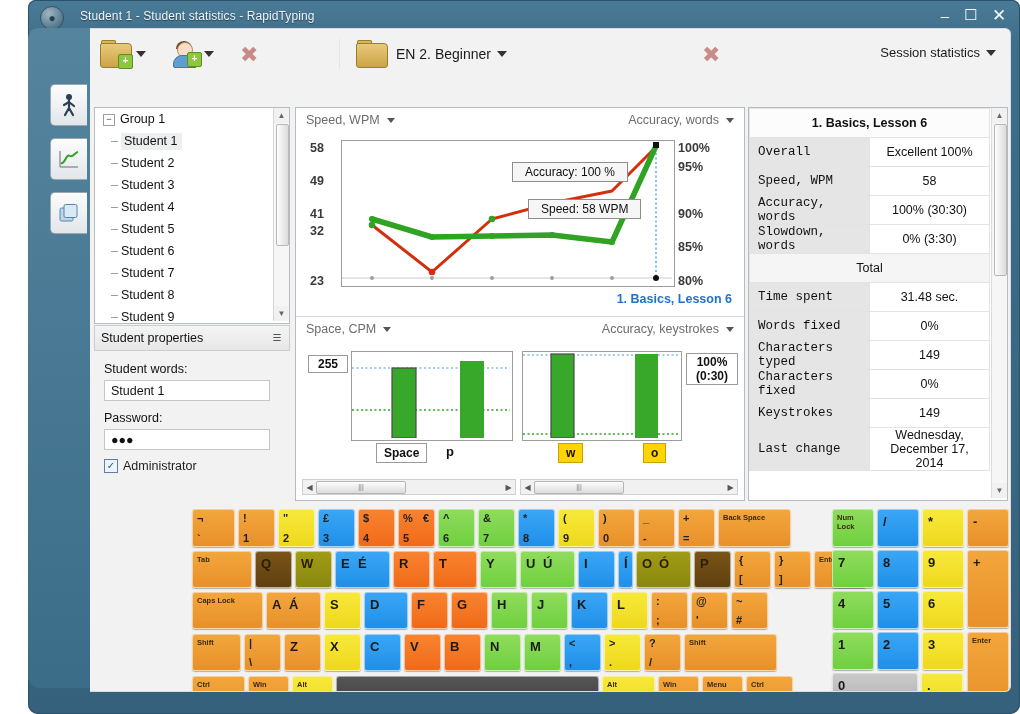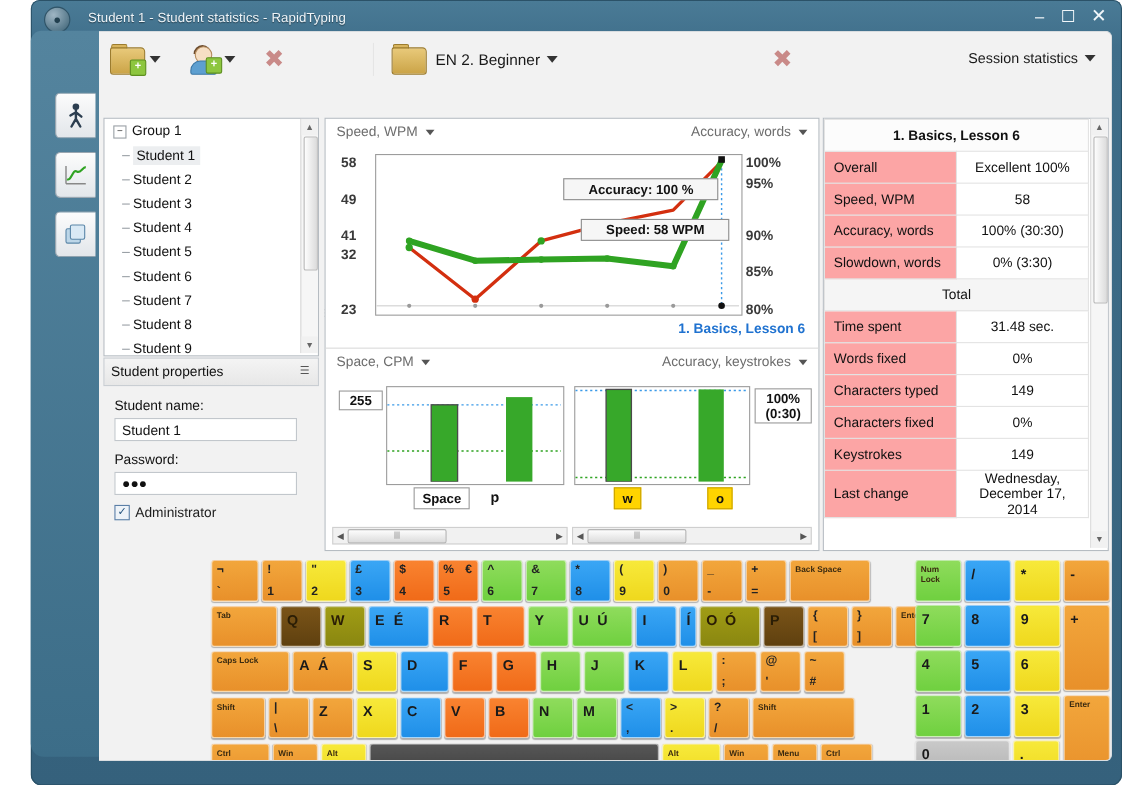--- a/index.html
+++ b/index.html
@@ -105,39 +105,39 @@
   .chart-hdr{position:absolute;left:0;width:100%;height:26px;}
   .chart-hdr .lbl{position:absolute;top:5px;font-size:12.5px;color:#6d6d6d;display:flex;align-items:center;}
   .chart-hdr .lbl.l{left:10px;}
   .chart-hdr .lbl.r{right:10px;}
   .caret-sm{width:0;height:0;border-left:4.5px solid transparent;border-right:4.5px solid transparent;
     border-top:5.5px solid #555;margin-left:7px;}
   #chart-top{position:absolute;left:0;top:0;width:448px;height:208px;}
   #chart-bottom{position:absolute;left:0;top:208px;width:448px;height:182px;border-top:1px solid #dadada;}
   .axis-lbl{position:absolute;font-size:12.5px;color:#3a3a3a;font-weight:bold;}
   #plot-top{position:absolute;left:45px;top:32px;width:332px;height:145px;border:1px solid #9c9c9c;background:#fff;}
-  .tooltip{position:absolute;background:#f6f6f6;border:1px solid #8d8d8d;font-size:12px;font-weight:bold;
-    color:#111;padding:2px 22px;white-space:nowrap;}
+  .tooltip{position:absolute;background:#f6f6f6;border:1px solid #8d8d8d;font-size:12px;font-weight:normal;
+    color:#111;padding:2px 12px;white-space:nowrap;}
   #lesson-caption{position:absolute;right:12px;bottom:10px;font-size:12.5px;font-weight:bold;color:#1f72d0;}
   
   .bar-panel{position:absolute;top:34px;height:88px;border:1px solid #9c9c9c;background:#fff;}
   .keycap{position:absolute;border:1px solid #9a9a9a;background:#fff;font-size:12px;font-weight:bold;
     padding:2px 7px;color:#111;}
   .keycap.hl{background:#ffd400;border-color:#caa200;}
   .val-box{position:absolute;background:#fff;border:1px solid #9a9a9a;font-size:12px;font-weight:bold;
     color:#111;padding:1px 4px;text-align:center;line-height:14px;}
   .hscroll{position:absolute;bottom:4px;height:14px;background:#f1f1f1;border:1px solid #cfcfcf;display:flex;align-items:center;}
   .hscroll .a{width:13px;text-align:center;font-size:8px;color:#555;}
   .hscroll .t{height:11px;background:linear-gradient(to bottom,#fdfdfd,#dcdcdc);border:1px solid #b5b5b5;border-radius:2px;
     font-size:7px;color:#777;text-align:center;line-height:10px;}
   
   #right-pane{position:absolute;left:658px;top:28px;width:258px;height:392px;background:#fff;border:1px solid #b6bcc2;}
   #stats-table{width:241px;border-collapse:collapse;table-layout:fixed;}
   #stats-table td{border:1px solid #e3e3e3;font-size:12.5px;height:28px;padding:0 8px;color:#111;}
-  td.k{width:50%;background:#fca5a5;}
+  td.k{width:50%;background:#e5e5e5;font-family:Liberation Mono, monospace;}
   td.v{text-align:center;}
   td.v.good{color:#1c9e1c;}
   td.section{text-align:center;background:#f5f5f5;font-weight:normal;}
   td.head{text-align:center;font-weight:bold;background:#fcfcfc;height:28px;}
   #stats-sb{position:absolute;right:0;top:0;width:15px;height:390px;background:#f6f6f6;border-left:1px solid #ddd;}
   #stats-sb .arr{height:15px;text-align:center;font-size:8px;color:#666;line-height:15px;background:#f1f1f1;}
   #stats-sb .thumb{position:absolute;top:16px;left:2px;width:11px;height:150px;background:linear-gradient(to right,#fdfdfd,#dcdcdc);border:1px solid #b9b9b9;border-radius:2px;}
   #stats-sb .arr.bot{position:absolute;bottom:0;left:0;width:15px;}
   
   .splitter{position:absolute;width:6px;color:#aaa;font-size:9px;text-align:center;}
@@ -264,21 +264,21 @@
             <div class="arr bot">▼</div>
           </div>
         </div>
 
         <div id="props-header">
           <span>Student properties</span>
           <div id="props-collapse">☰</div>
         </div>
 
         <div id="props-body">
-          <div class="field-label">Student name:</div>
+          <div class="field-label">Student words:</div>
           <div class="field-input">Student 1</div>
           <div class="field-label">Password:</div>
           <div class="field-input">●●●</div>
           <div id="admin-row">
             <div id="admin-check">✓</div>
             <span>Administrator</span>
           </div>
         </div>
       </div>
 

